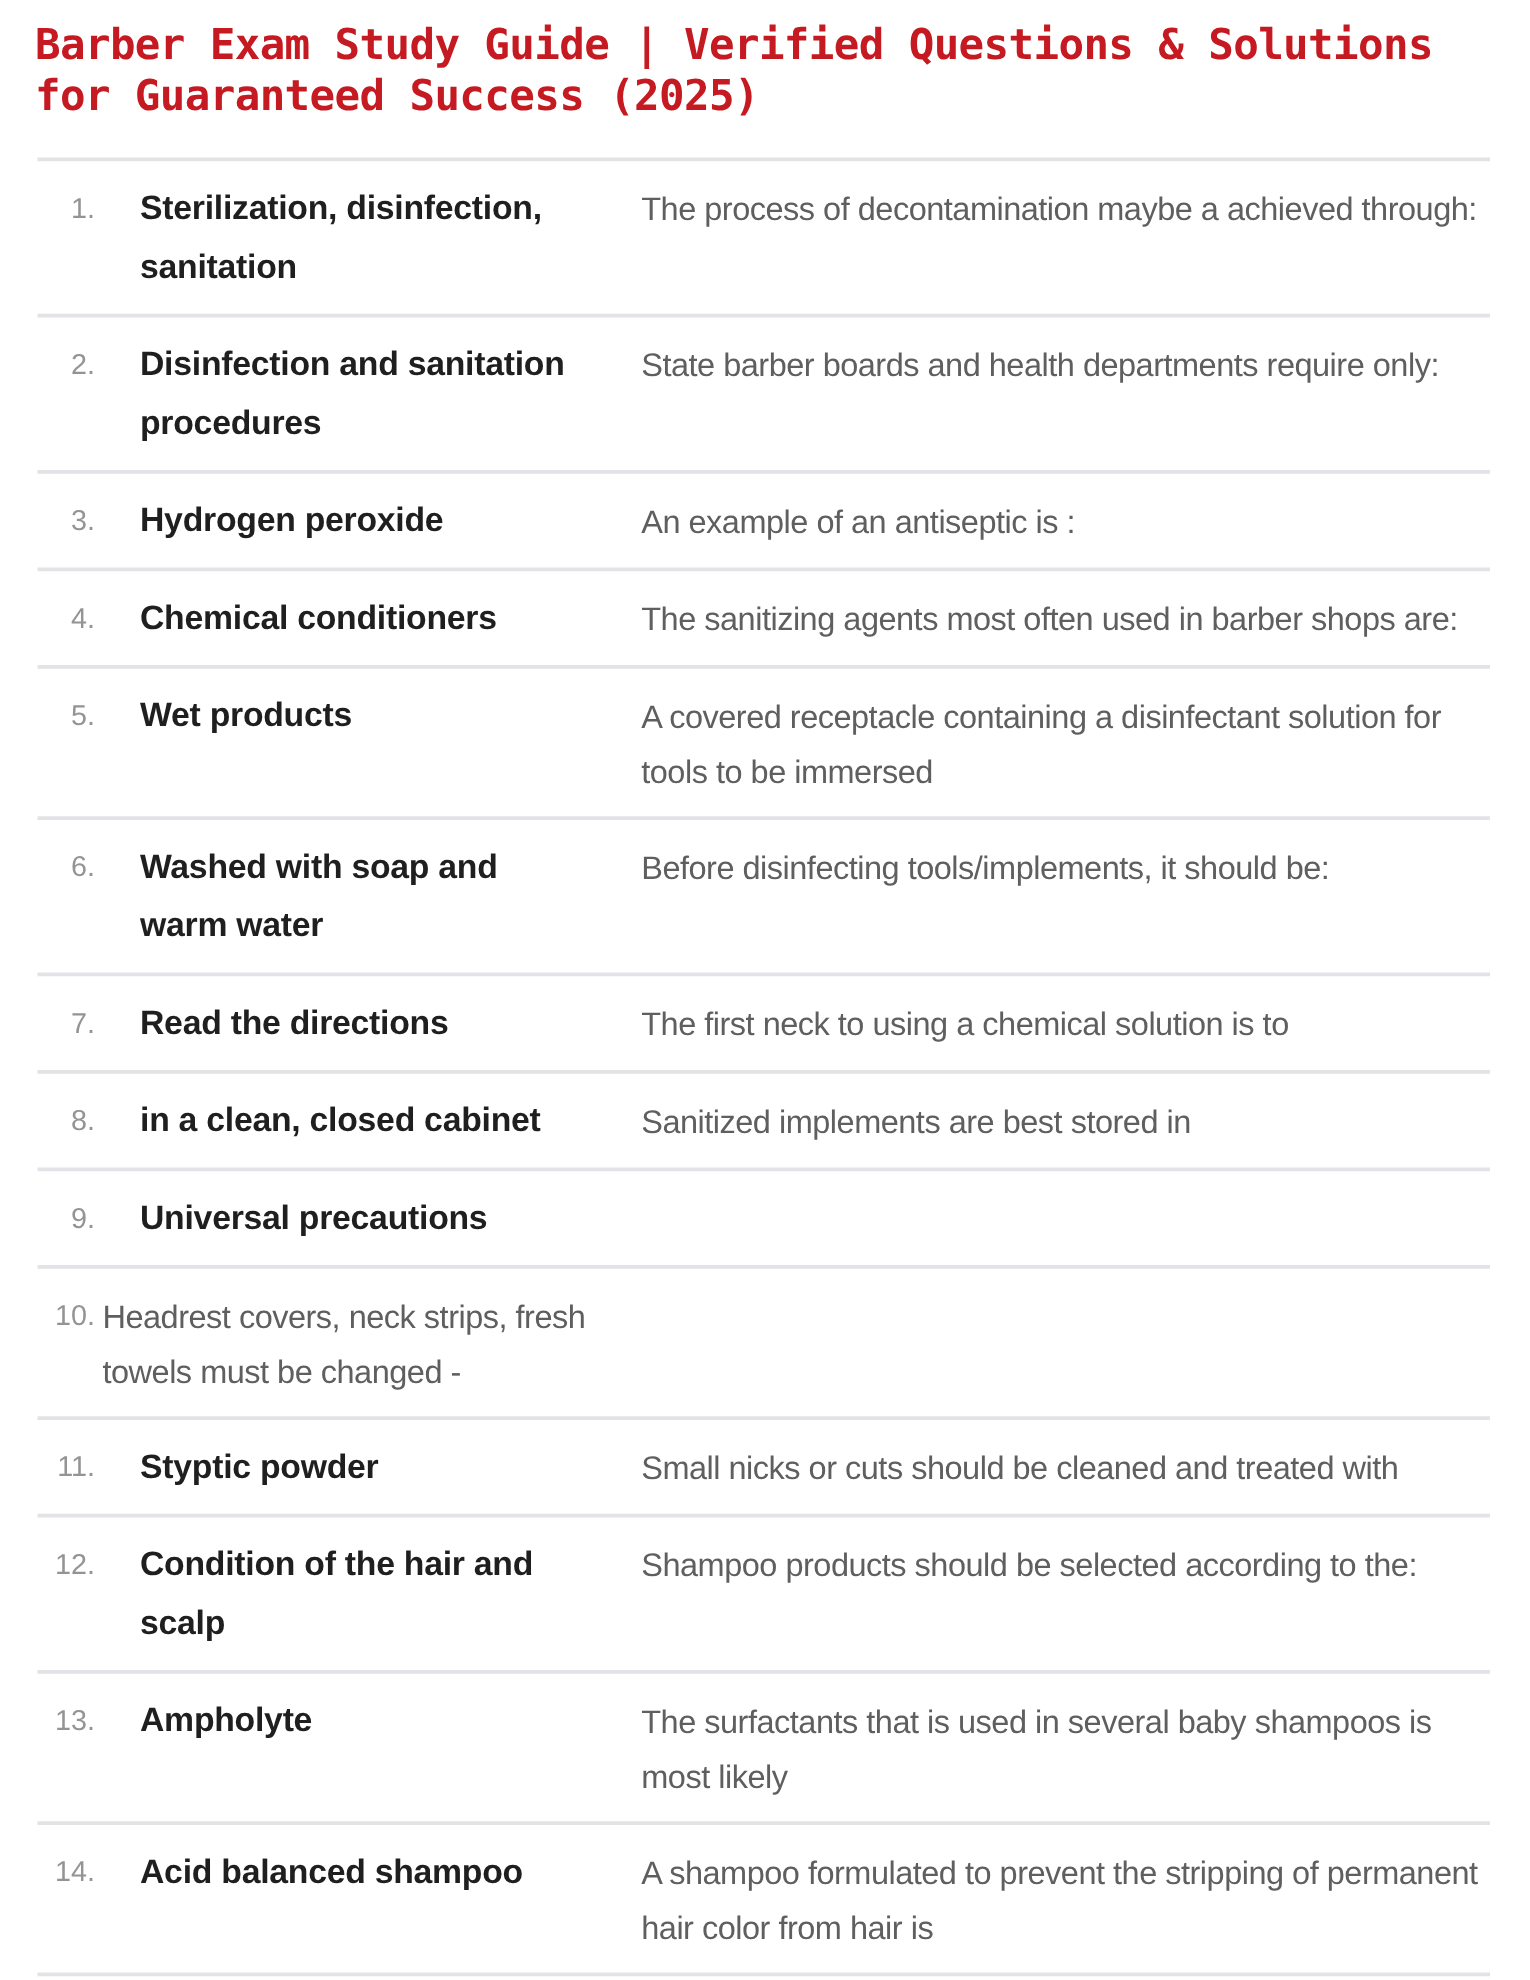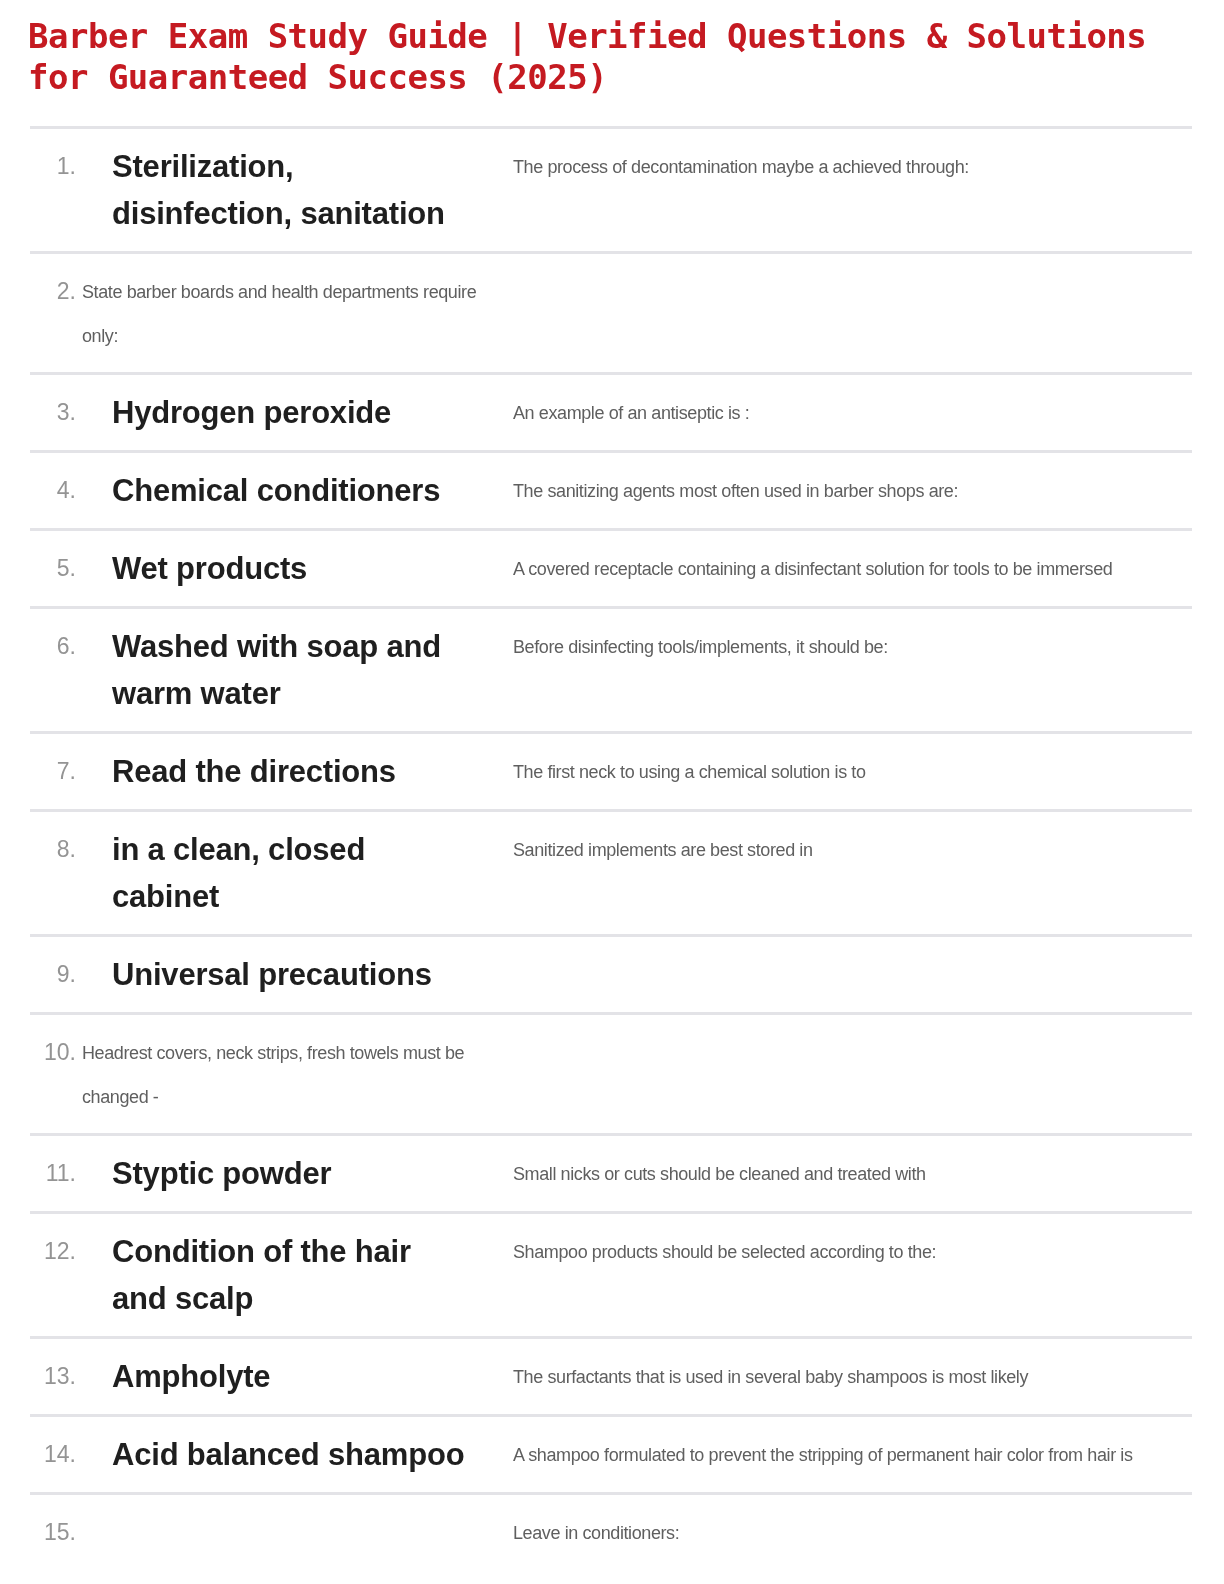--- a/index.html
+++ b/index.html
@@ -34,30 +34,30 @@
   .qa-row:last-child { border-bottom: none; }
   .num {
     font-size: 23px;
     font-weight: 300;
     color: #949494;
     text-align: right;
     padding-right: 6px;
     line-height: 47px;
   }
   .term {
-    font-size: 31px;
+    font-size: 27px;
     font-weight: 700;
     color: #1f1f1f;
     line-height: 47px;
     padding-left: 30px;
     max-width: 386px;
     letter-spacing: -0.2px;
   }
   .question {
-    font-size: 18px;
+    font-size: 26px;
     font-weight: 300;
     color: #5f5f5f;
     line-height: 44px;
     letter-spacing: -0.4px;
     padding-top: 2px;
   }
 </style>
 </head>
 <body>
 
@@ -67,20 +67,21 @@
 
   <div class="qa-table">
   <div class="qa-row">
     <div class="num">1.</div>
     <div class="term">Sterilization, disinfection, sanitation</div>
     <div class="question">The process of decontamination maybe a achieved through:</div>
   </div>
 
   <div class="qa-row">
     <div class="num">2.</div>
+    <div class="term">Disinfection and sanitation procedures</div>
     <div class="question">State barber boards and health departments require only:</div>
   </div>
 
   <div class="qa-row">
     <div class="num">3.</div>
     <div class="term">Hydrogen peroxide</div>
     <div class="question">An example of an antiseptic is :</div>
   </div>
 
   <div class="qa-row">

